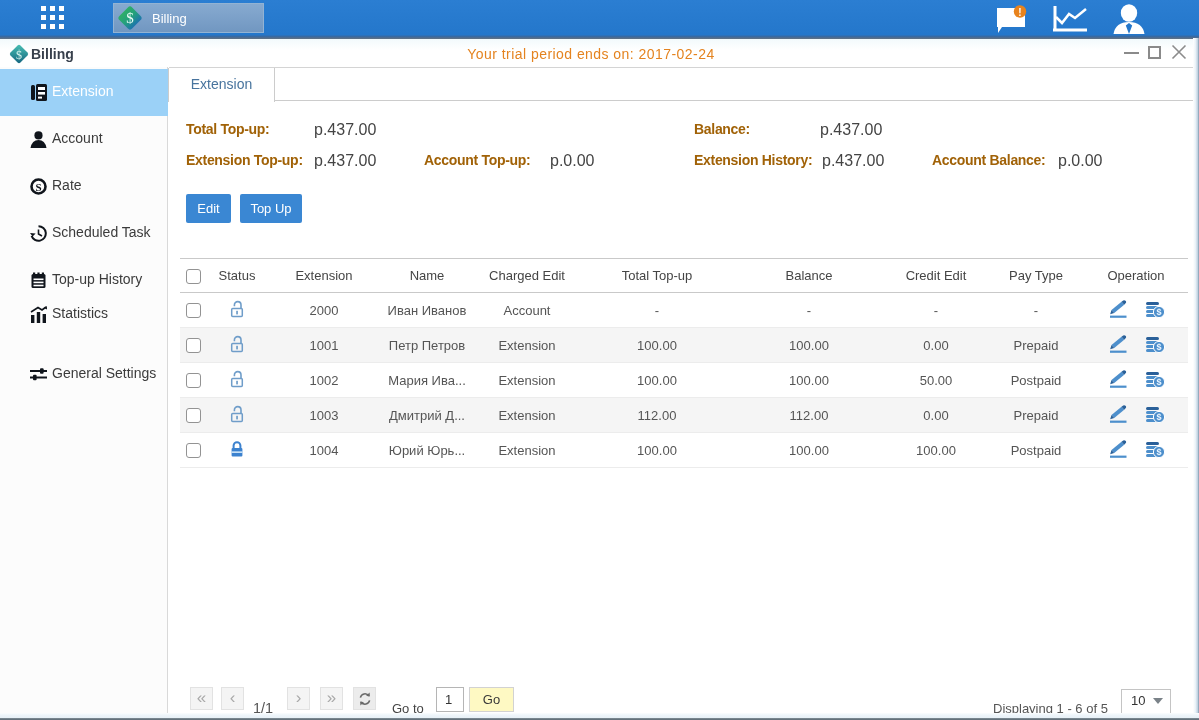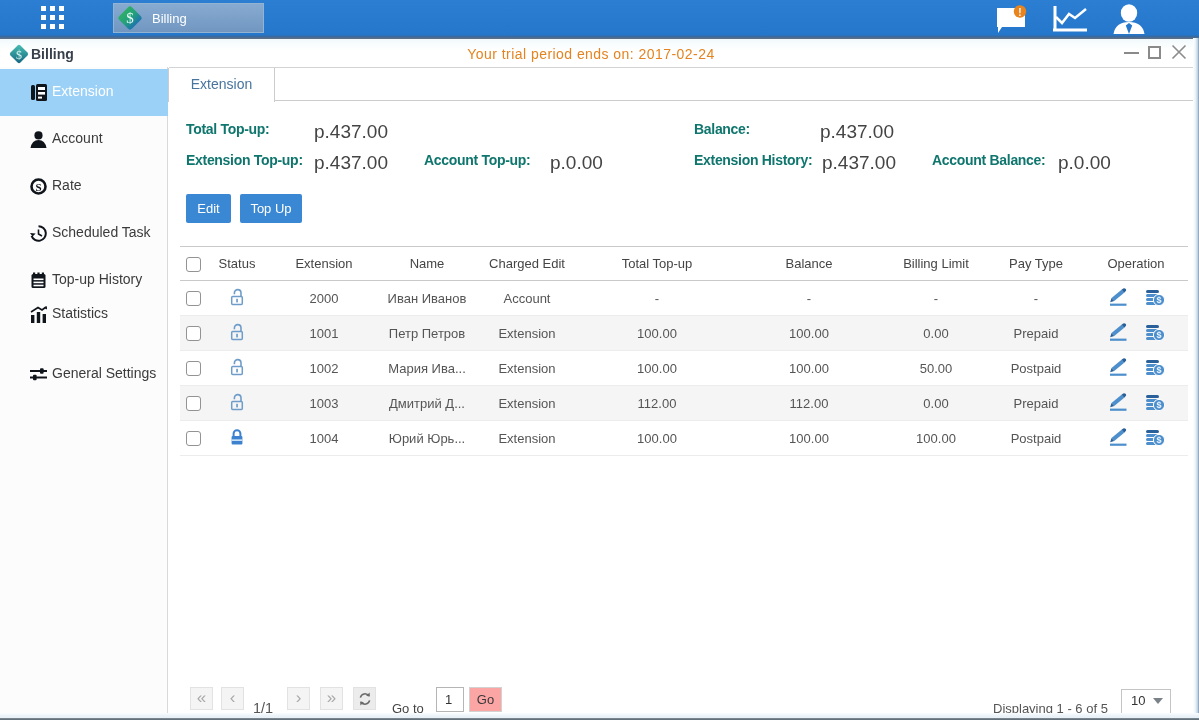--- a/index.html
+++ b/index.html
@@ -31,38 +31,38 @@
 .sitem .lbl { position:absolute; left:52px; top:14px; font-size:14px; color:#3b3b3b; }
 .sitem .ico { position:absolute; left:30px; top:15px; width:17px; height:17px; }
 .sitem.active { background:#9bd1f7; }
 .sitem.active .lbl { color:#fff; }
 
 
 #content { position:absolute; left:169px; top:67px; width:1030px; height:646px; background:#fff; }
 #tabbar { position:absolute; left:0; top:0; width:1030px; height:34px; border-top:1px solid #d4d4d4; border-bottom:1px solid #cccccc; }
 #tab0 { position:absolute; left:-1px; top:0; width:107px; height:34px; background:#fff; border-right:1px solid #ccc; border-left:1px solid #ccc; line-height:33px; text-align:center; font-size:14px; color:#48749e; }
 
-.slabel { position:absolute; font-size:14px; font-weight:bold; color:#0f766e; letter-spacing:-0.3px; }
-.svalue { position:absolute; font-size:19px; color:#444; }
+.slabel { position:absolute; font-size:14px; font-weight:bold; color:#a16207; letter-spacing:-0.3px; }
+.svalue { position:absolute; font-size:16px; color:#444; }
 
 .bluebtn { position:absolute; background:#3a87d3; color:#fff; font-size:13px; text-align:center; border-radius:2px; line-height:29px; height:29px; }
 
 
-#tbl { position:absolute; left:11px; top:179px; width:1008px; border-collapse:collapse; table-layout:fixed; }
+#tbl { position:absolute; left:11px; top:191px; width:1008px; border-collapse:collapse; table-layout:fixed; }
 #tbl th { font-size:13px; font-weight:normal; color:#454545; height:34px; border-top:1px solid #c9c9c9; border-bottom:1px solid #c9c9c9; text-align:center; }
 #tbl td { font-size:13px; color:#555; height:35px; text-align:center; border-bottom:1px solid #ececec; }
 #tbl tr.alt td { background:#f5f5f5; }
 .cb { width:15px; height:15px; border:1px solid #939393; border-radius:3px; background:#fff; display:inline-block; vertical-align:middle; }
 
 
 #pager { position:absolute; left:0; top:620px; width:1030px; height:26px; }
 .pbtn { position:absolute; top:0; width:23px; height:23px; background:#f4f4f4; border:1px solid #e2e2e2; color:#a9a9a9; text-align:center; line-height:20px; font-size:17px; }
 .ptext { position:absolute; font-size:13px; color:#555;margin-top:9px; }
 #goinput { position:absolute; left:267px; top:0; width:28px; height:25px; border:1px solid #b5b5b5; text-align:left; padding-left:8px; font-size:13px; color:#333; background:#fff; font-family:"Liberation Sans", sans-serif;}
-#gobtn { position:absolute; left:300px; top:0; width:33px; height:25px; background:#fca5a5; border:1px solid #d2d2d2; font-size:13px; color:#383838; text-align:center; line-height:23px; }
+#gobtn { position:absolute; left:300px; top:0; width:45px; height:25px; background:#fef9c3; border:1px solid #d2d2d2; font-size:13px; color:#383838; text-align:center; line-height:23px; }
 #dropdown { position:absolute; left:952px; top:2px; width:50px; height:28px; border:1px solid #c4c4c4; background:#fff; }
 #dropdown .num { position:absolute; left:9px; top:3px; font-size:13px; color:#333; }
 #dropdown .tri { position:absolute; right:7px; top:8px; width:0; height:0; border-left:5px solid transparent; border-right:5px solid transparent; border-top:6px solid #7a8288; }
 
 #bottomstrip { position:absolute; left:0; top:713px; width:1199px; height:7px;
   background:linear-gradient(180deg,#fbfdfe 0%, #eef5fa 30%, #e7f0f6 72%, #5f6d77 80%, #66737d 100%); }
 #rightedge { position:absolute; left:1193px; top:38px; width:6px; height:675px; background:linear-gradient(90deg,#ffffff 0%,#ebf3f9 40%,#c3d4e2 75%,#7e96ac 100%); }
 </style>
 </head>
 <body>
@@ -237,21 +237,21 @@
     </colgroup>
     <tbody>
         <tr>
       <th><span class="cb"></span></th>
           <th>Status</th>
           <th>Extension</th>
           <th>Name</th>
           <th>Charged Edit</th>
       <th>Total Top-up</th>
           <th>Balance</th>
-          <th>Billing Limit</th>
+          <th>Credit Edit</th>
           <th>Pay Type</th>
           <th>Operation</th>
     </tr>
     <tr>
       <td><span class="cb"></span></td>
       <td><svg width="16" height="18" viewBox="0 0 16 18">
               <path d="M5.4 6.2 V4.9 a3.3 3.3 0 0 1 6.6 0 V8.6" stroke="#6f9dc9" stroke-width="1.6" fill="none"></path>
               <rect x="2.7" y="8.6" width="10.6" height="8" rx="1" stroke="#6f9dc9" stroke-width="1.5" fill="none"></rect>
               <rect x="7.2" y="10.8" width="1.7" height="3.6" fill="#6f9dc9"></rect>
             </svg></td>

